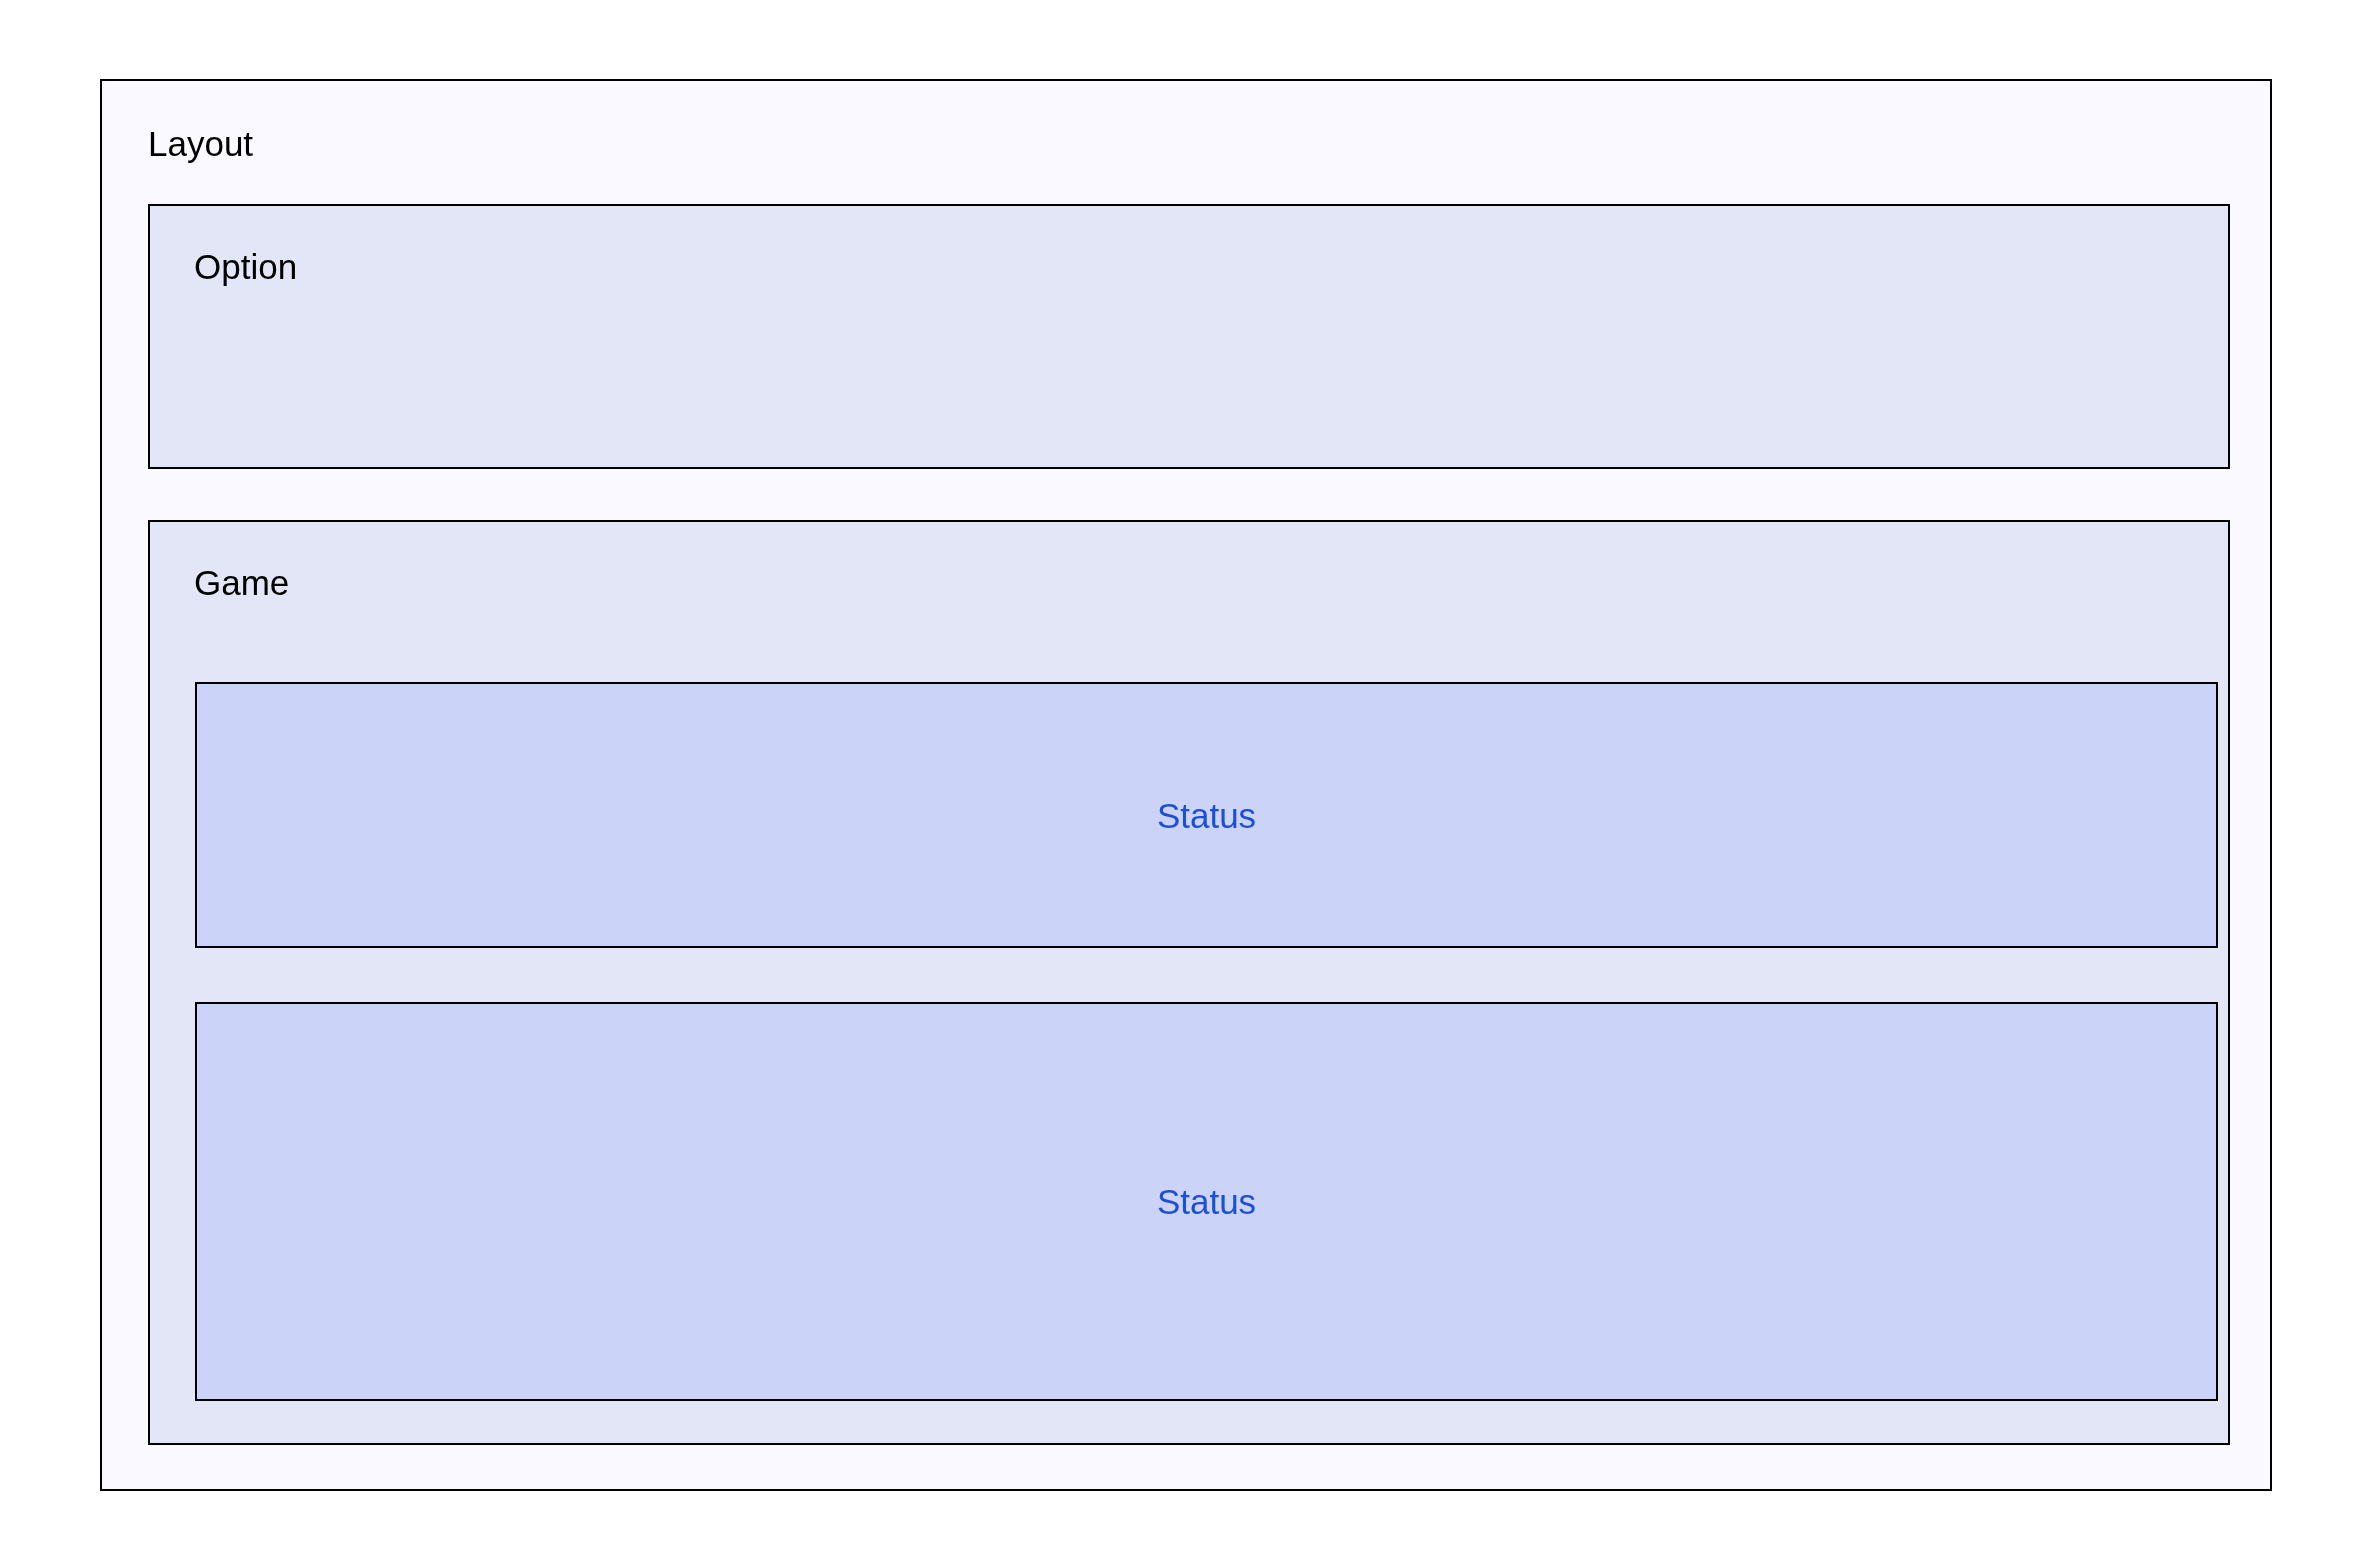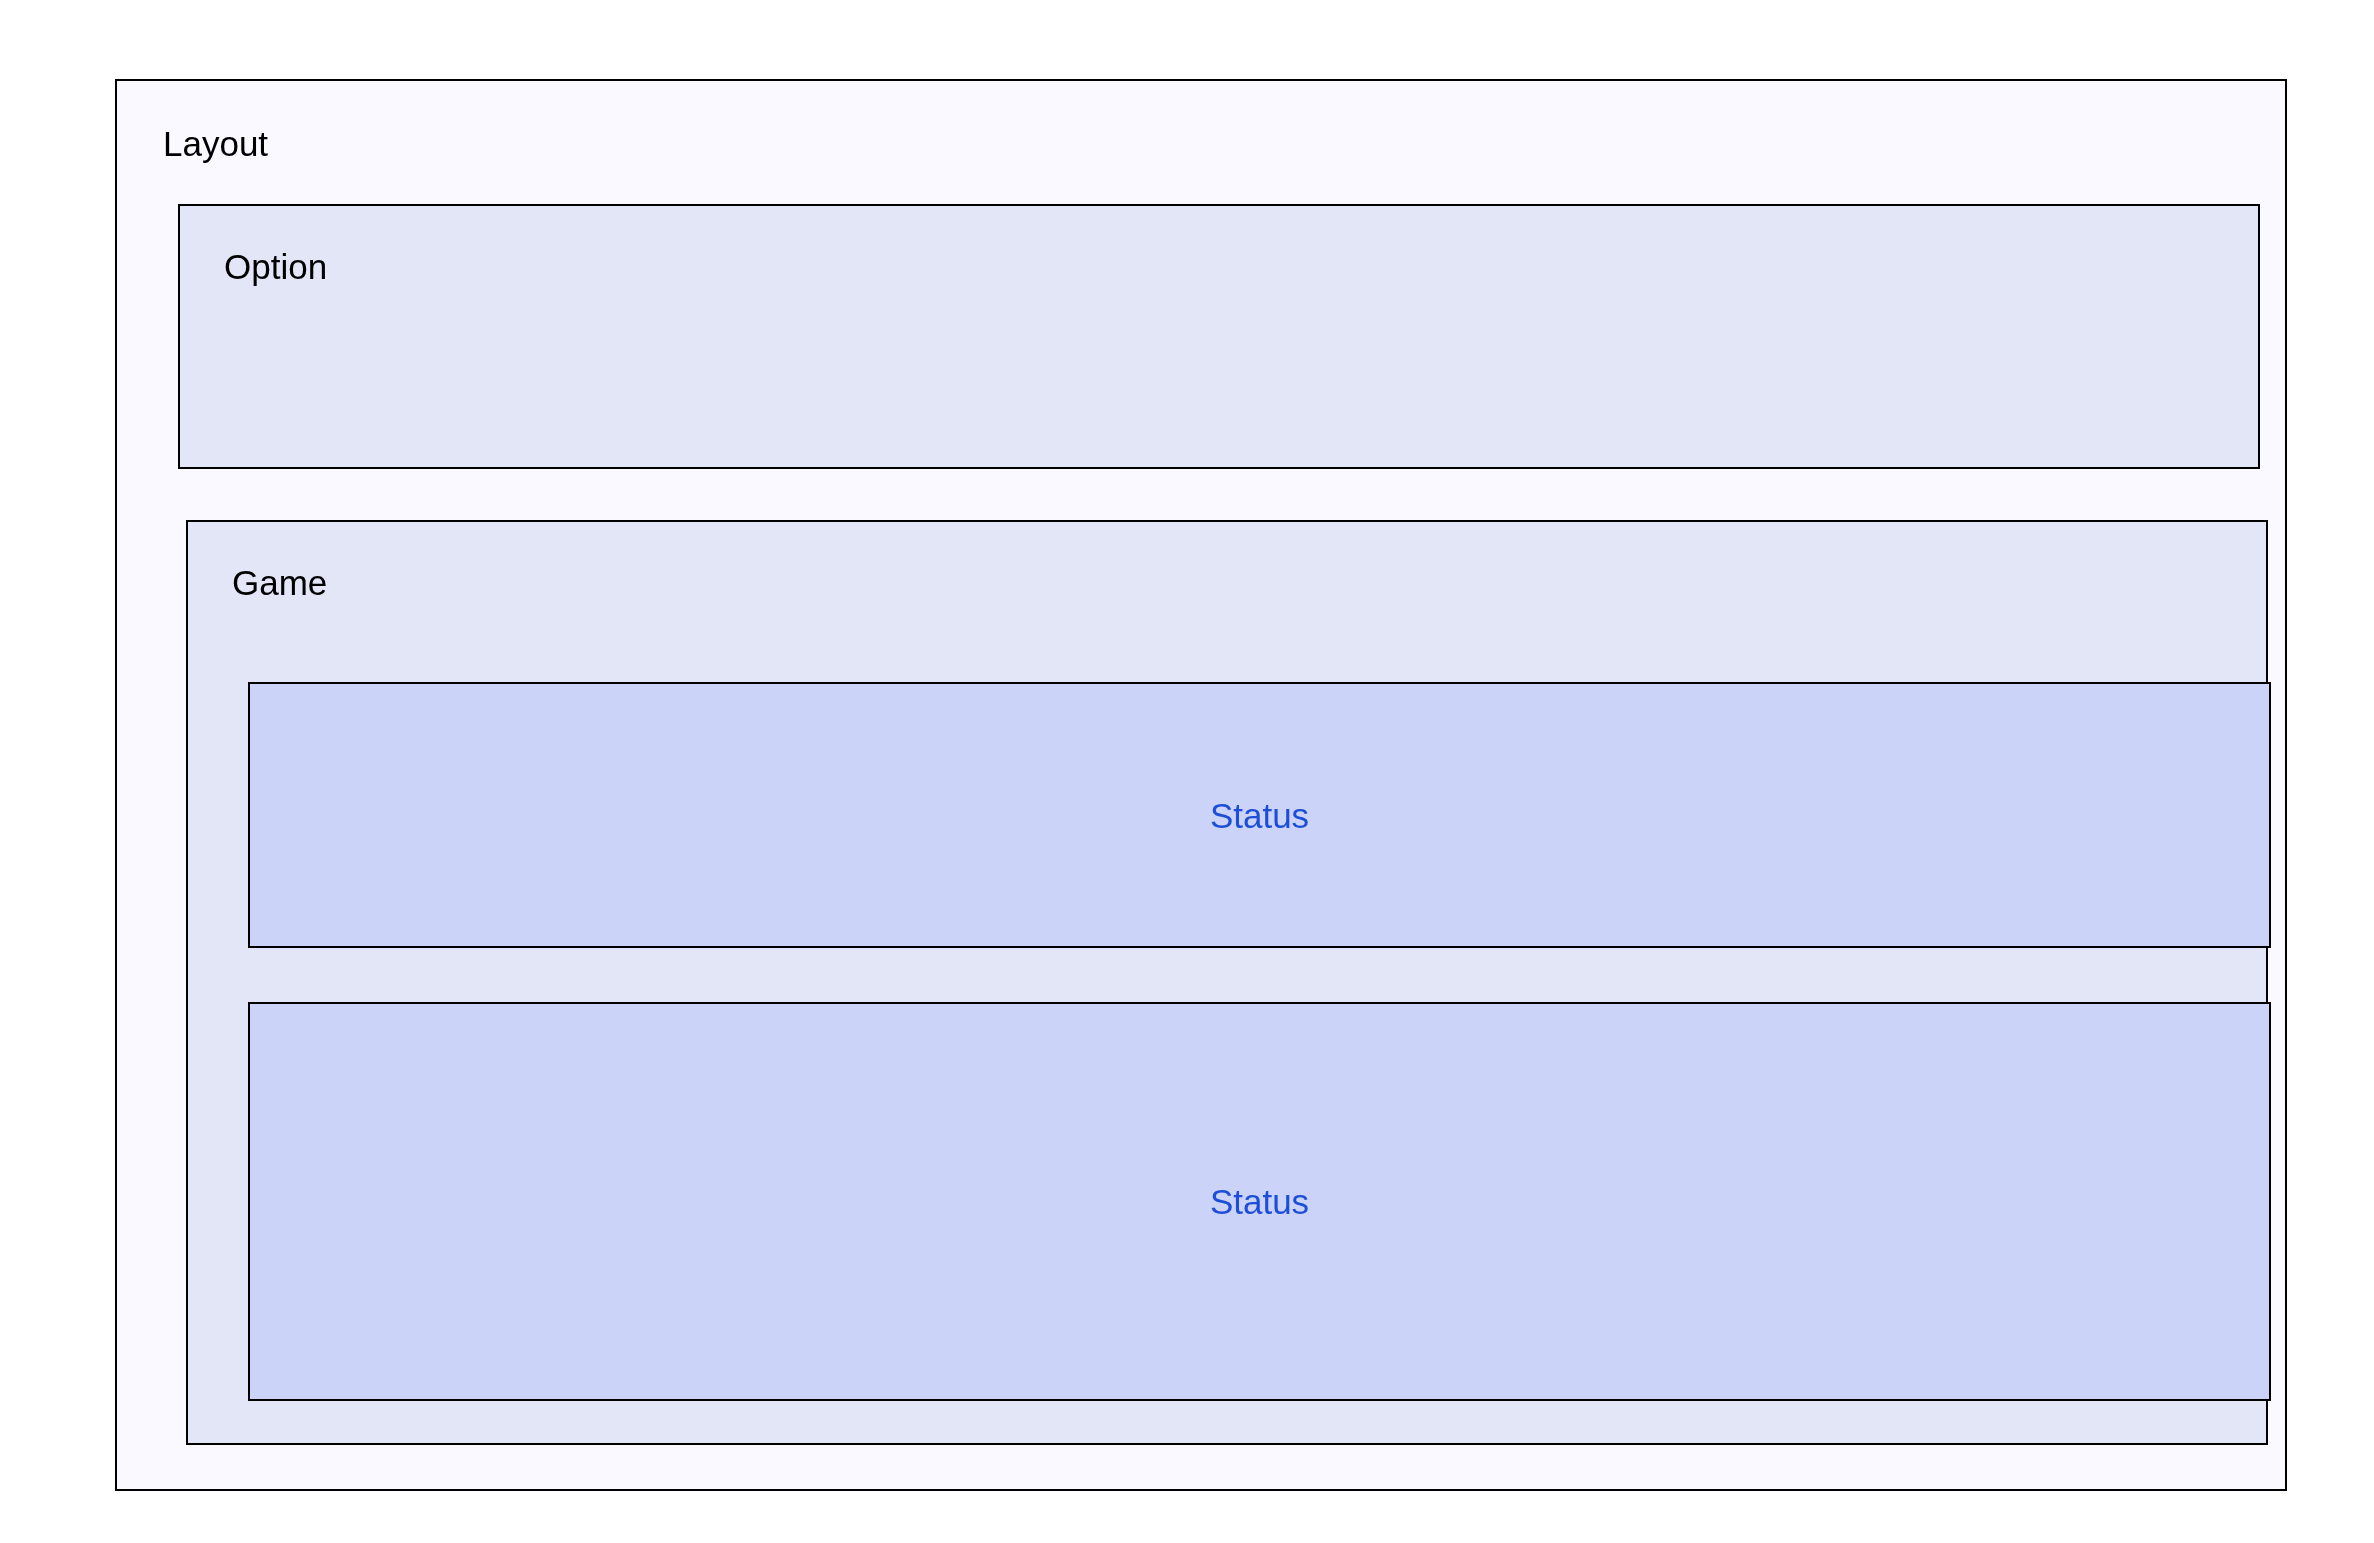--- a/index.html
+++ b/index.html
@@ -25,42 +25,41 @@
     width: 2375px;
     height: 1543px;
     background: #ffffff;
   }
 
   
   .node {
     position: absolute;
     box-sizing: border-box;
     border: 2.8px solid #000000;
-    margin-left: 15px;
   }
 
   
   #node-layout {
     left: 100px;
     top: 79px;
     width: 2172px;
     height: 1412px;
     background: #faf9ff;
   }
 
   
   #node-option {
     left: 46px;
     top: 123px;
     width: 2082px;
     height: 265px;
     background: #e2e6f7;
   }
   #node-game {
-    left: 54px;
+    left: 46px;
     top: 439px;
     width: 2082px;
     height: 925px;
     background: #e2e6f7;
     text-align: right;
   }
 
   
   #node-status {
     left: 45px;

